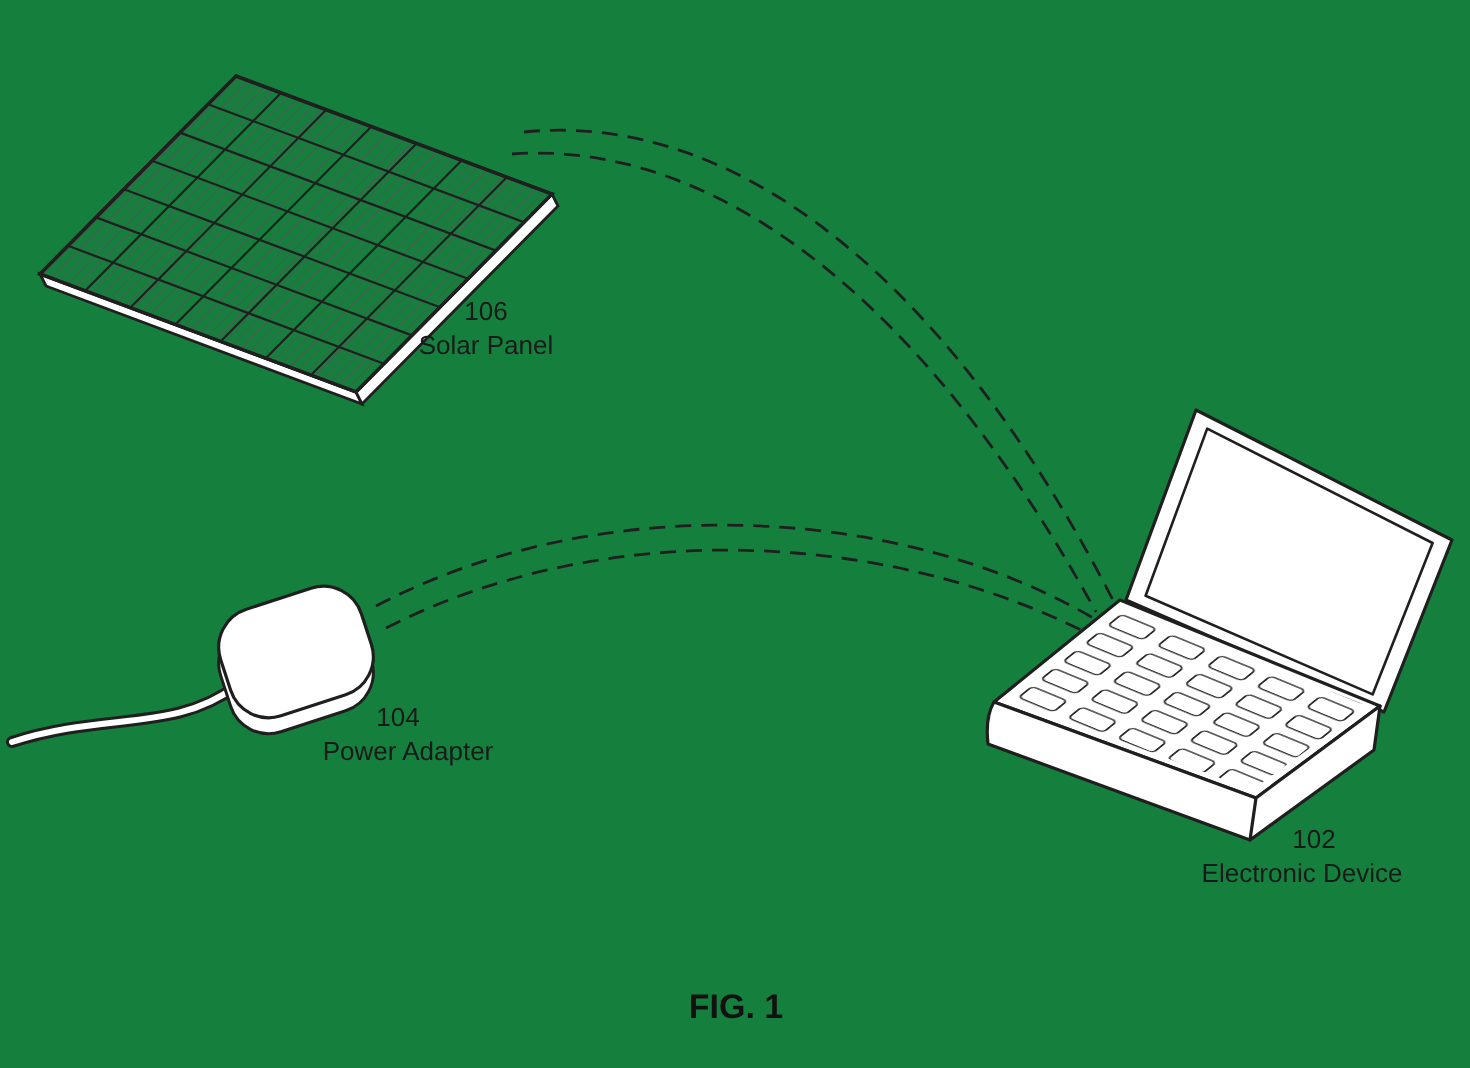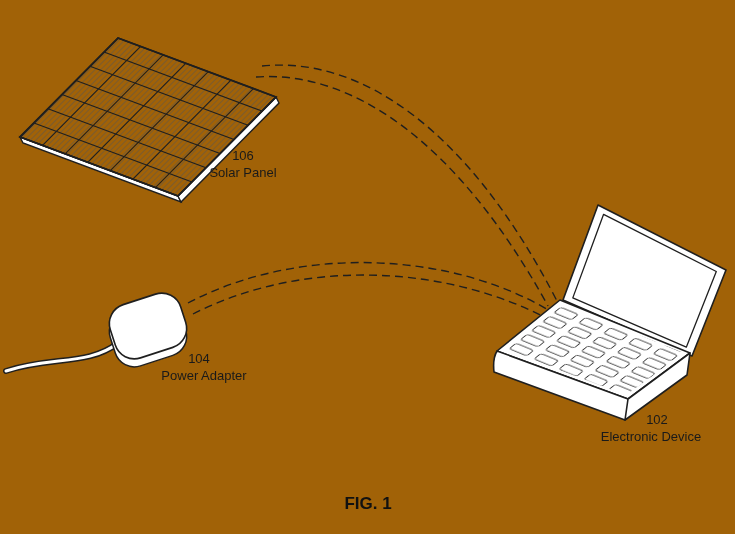--- a/index.html
+++ b/index.html
@@ -5,21 +5,21 @@
   html, body {
     margin: 0;
     padding: 0;
     background: #ffffff;
     font-family: "Liberation Sans", sans-serif;
   }
   .figure-wrap {
     position: relative;
     width: 735px;
     height: 534px;
-    background: #a16207;
+    background: #15803d;
     overflow: hidden;
   }
   svg { display: block; }
   .ref-label {
     font-size: 13px;
     fill: #1a1a1a;
   }
   .name-label {
     font-size: 13px;
     fill: #1a1a1a;

